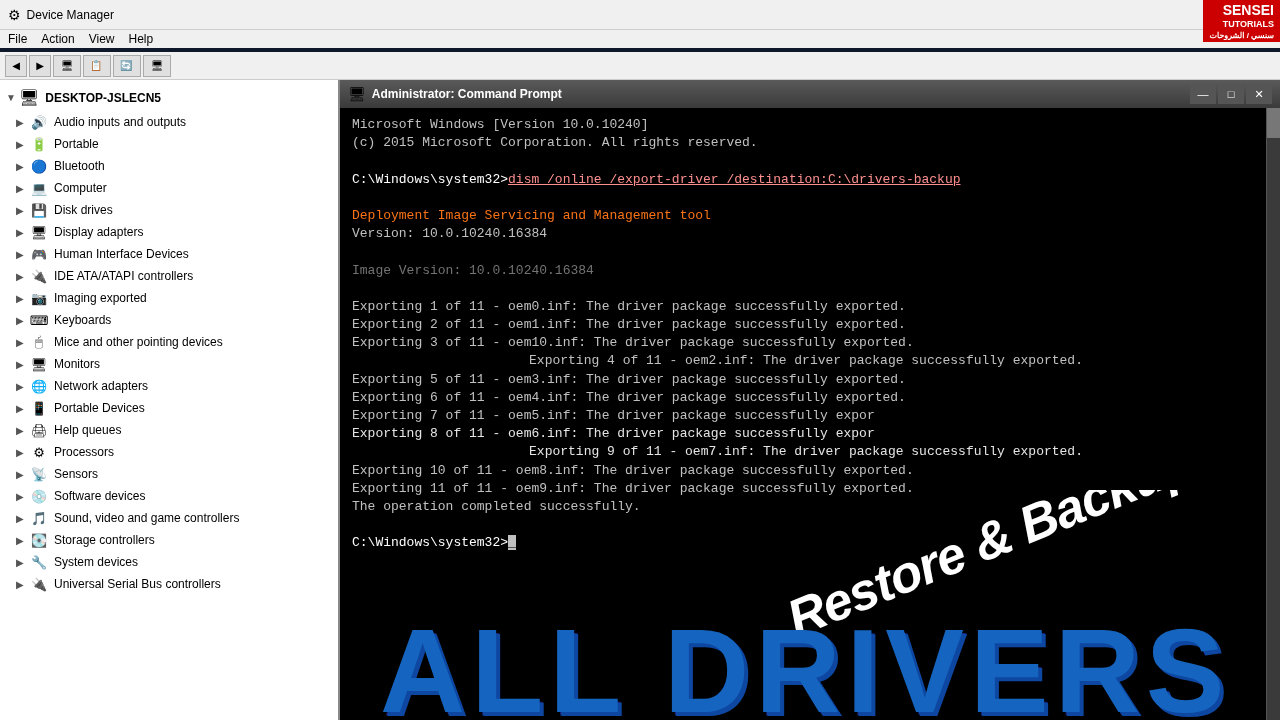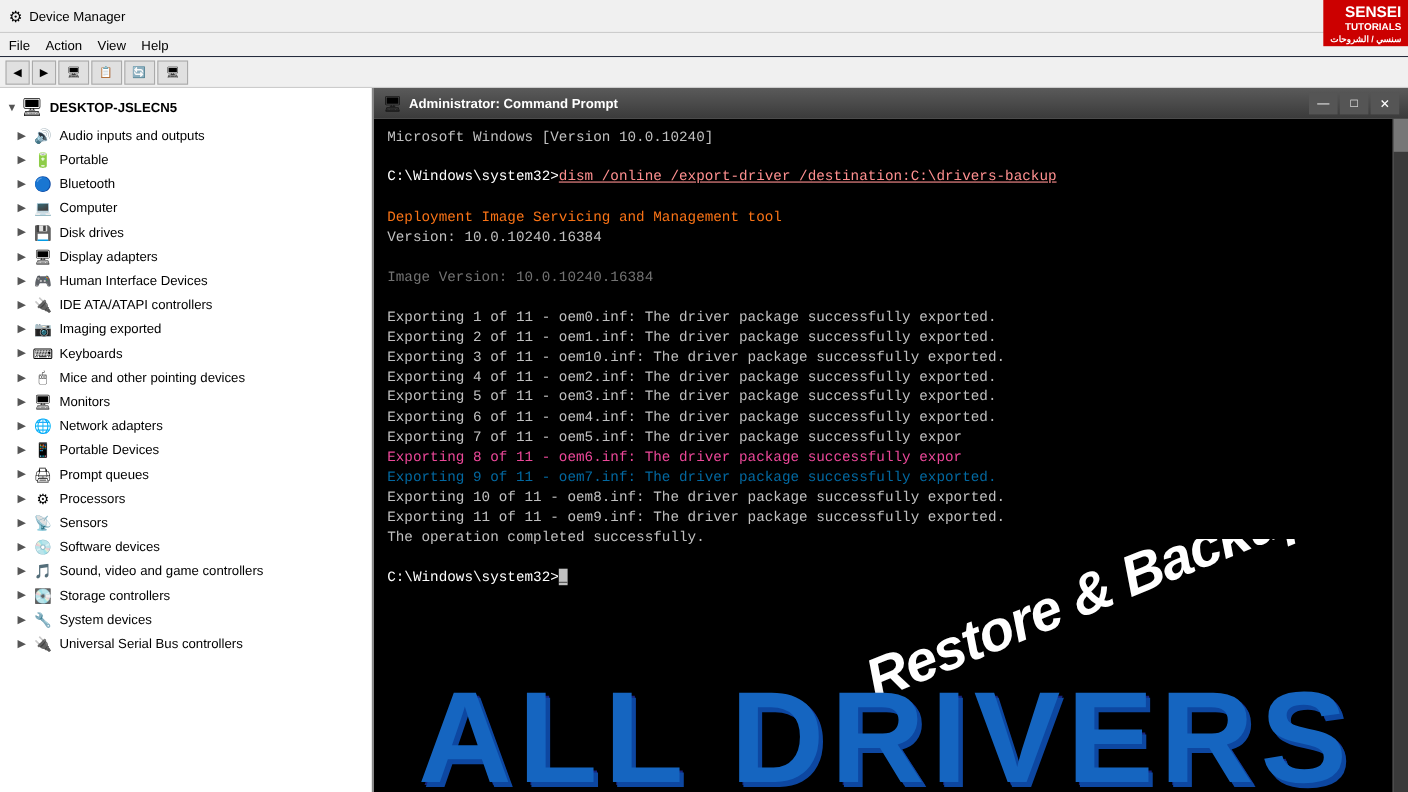--- a/index.html
+++ b/index.html
@@ -8,21 +8,21 @@
     
     .dm-titlebar {
       background: #f0f0f0;
       border-bottom: 1px solid #ccc;
       display: flex;
       align-items: center;
       padding: 4px 8px;
       height: 30px;
       position: relative;
     }
-    .dm-menubar { background: #f0f0f0; display: flex; align-items: center; padding: 2px 8px; height: 22px; border-bottom: 1px solid #0f172a; }
+    .dm-menubar { background: #f0f0f0; display: flex; align-items: center; padding: 2px 8px; height: 22px; border-bottom: 4px solid #0f172a; }
     .dm-menubar span { font-size: 12px; margin-right: 16px; cursor: pointer; color: #000; }
     .dm-toolbar { background: #f0f0f0; display: flex; align-items: center; padding: 2px 4px; height: 28px; border-bottom: 1px solid #ccc; }
     .dm-toolbar-btn { width: 22px; height: 22px; background: #e0e0e0; border: 1px solid #aaa; margin: 0 1px; display: inline-flex; align-items: center; justify-content: center; font-size: 10px; cursor: pointer; }
 
     
     .main-layout { display: flex; flex: 1; overflow: hidden; }
 
     
     .dm-panel { width: 340px; min-width: 340px; background: #fff; border-right: 2px solid #888; overflow-y: auto; font-size: 12px; }
     .dm-tree { padding: 4px 0; }
@@ -161,21 +161,21 @@
           <span class="item-label">Network adapters</span>
         </div>
         <div class="dm-item">
           <span class="arrow">▶</span>
           <span class="item-icon">📱</span>
           <span class="item-label">Portable Devices</span>
         </div>
         <div class="dm-item">
           <span class="arrow">▶</span>
           <span class="item-icon">🖨</span>
-          <span class="item-label">Prompt queues</span>
+          <span class="item-label">Help queues</span>
         </div>
         <div class="dm-item">
           <span class="arrow">▶</span>
           <span class="item-icon">⚙</span>
           <span class="item-label">Processors</span>
         </div>
         <div class="dm-item">
           <span class="arrow">▶</span>
           <span class="item-icon">📡</span>
           <span class="item-label">Sensors</span>
@@ -219,37 +219,38 @@
         <div class="cmd-titlebar-controls">
           <button class="cmd-ctrl-btn">—</button>
           <button class="cmd-ctrl-btn">□</button>
           <button class="cmd-ctrl-btn close">✕</button>
         </div>
       </div>
 
       <div class="cmd-body" style="position:relative; padding-right:20px;">
 
         <div class="cmd-line" style="color:#c0c0c0;">Microsoft Windows [Version 10.0.10240]</div>
+        <div class="cmd-line" style="color:#c0c0c0;">(c) 2015 Microsoft Corporation. All rights reserved.</div>
         <div class="cmd-line">&nbsp;</div>
         <div class="cmd-line" style="color:#ffffff;">C:\Windows\system32&gt;<span style="color:#ff9090; text-decoration:underline;">dism /online /export-driver /destination:C:\drivers-backup</span></div>
         <div class="cmd-line">&nbsp;</div>
         <div class="cmd-line" style="color:#f97316;">Deployment Image Servicing and Management tool</div>
         <div class="cmd-line" style="color:#c0c0c0;">Version: 10.0.10240.16384</div>
         <div class="cmd-line">&nbsp;</div>
         <div class="cmd-line" style="color:#737373;">Image Version: 10.0.10240.16384</div>
         <div class="cmd-line">&nbsp;</div>
         <div class="cmd-line" style="color:#c0c0c0;">Exporting 1 of 11 - oem0.inf: The driver package successfully exported.</div>
         <div class="cmd-line" style="color:#c0c0c0;">Exporting 2 of 11 - oem1.inf: The driver package successfully exported.</div>
         <div class="cmd-line" style="color:#c0c0c0;">Exporting 3 of 11 - oem10.inf: The driver package successfully exported.</div>
-        <div class="cmd-line" style="color:#c0c0c0;">Exporting 4 of 11 - oem2.inf: The driver package successfully exported.</div>
+        <div class="cmd-line" style="color:#c0c0c0;text-align:center;">Exporting 4 of 11 - oem2.inf: The driver package successfully exported.</div>
         <div class="cmd-line" style="color:#c0c0c0;">Exporting 5 of 11 - oem3.inf: The driver package successfully exported.</div>
         <div class="cmd-line" style="color:#c0c0c0;">Exporting 6 of 11 - oem4.inf: The driver package successfully exported.</div>
         <div class="cmd-line" style="color:#c0c0c0;">Exporting 7 of 11 - oem5.inf: The driver package successfully expor</div>
-        <div class="cmd-line" style="color:#ec4899;">Exporting 8 of 11 - oem6.inf: The driver package successfully expor</div>
-        <div class="cmd-line" style="color:#0369a1;">Exporting 9 of 11 - oem7.inf: The driver package successfully exported.</div>
+        <div class="cmd-line" style="color:#e5e5e5;">Exporting 8 of 11 - oem6.inf: The driver package successfully expor</div>
+        <div class="cmd-line" style="color:#e5e5e5;text-align:center;">Exporting 9 of 11 - oem7.inf: The driver package successfully exported.</div>
         <div class="cmd-line" style="color:#c0c0c0;">Exporting 10 of 11 - oem8.inf: The driver package successfully exported.</div>
         <div class="cmd-line" style="color:#c0c0c0;">Exporting 11 of 11 - oem9.inf: The driver package successfully exported.</div>
         <div class="cmd-line" style="color:#c0c0c0;">The operation completed successfully.</div>
         <div class="cmd-line">&nbsp;</div>
         <div class="cmd-line" style="color:#ffffff;">C:\Windows\system32&gt;<span style="background:#c0c0c0; color:#000;">_</span></div>
 
         <div style="position:absolute; right:0; top:0; bottom:0; width:14px; background:#3a3a3a; border-left:1px solid #555;">
           <div style="width:100%; height:30px; background:#777; margin-top:0;"></div>
         </div>
 

